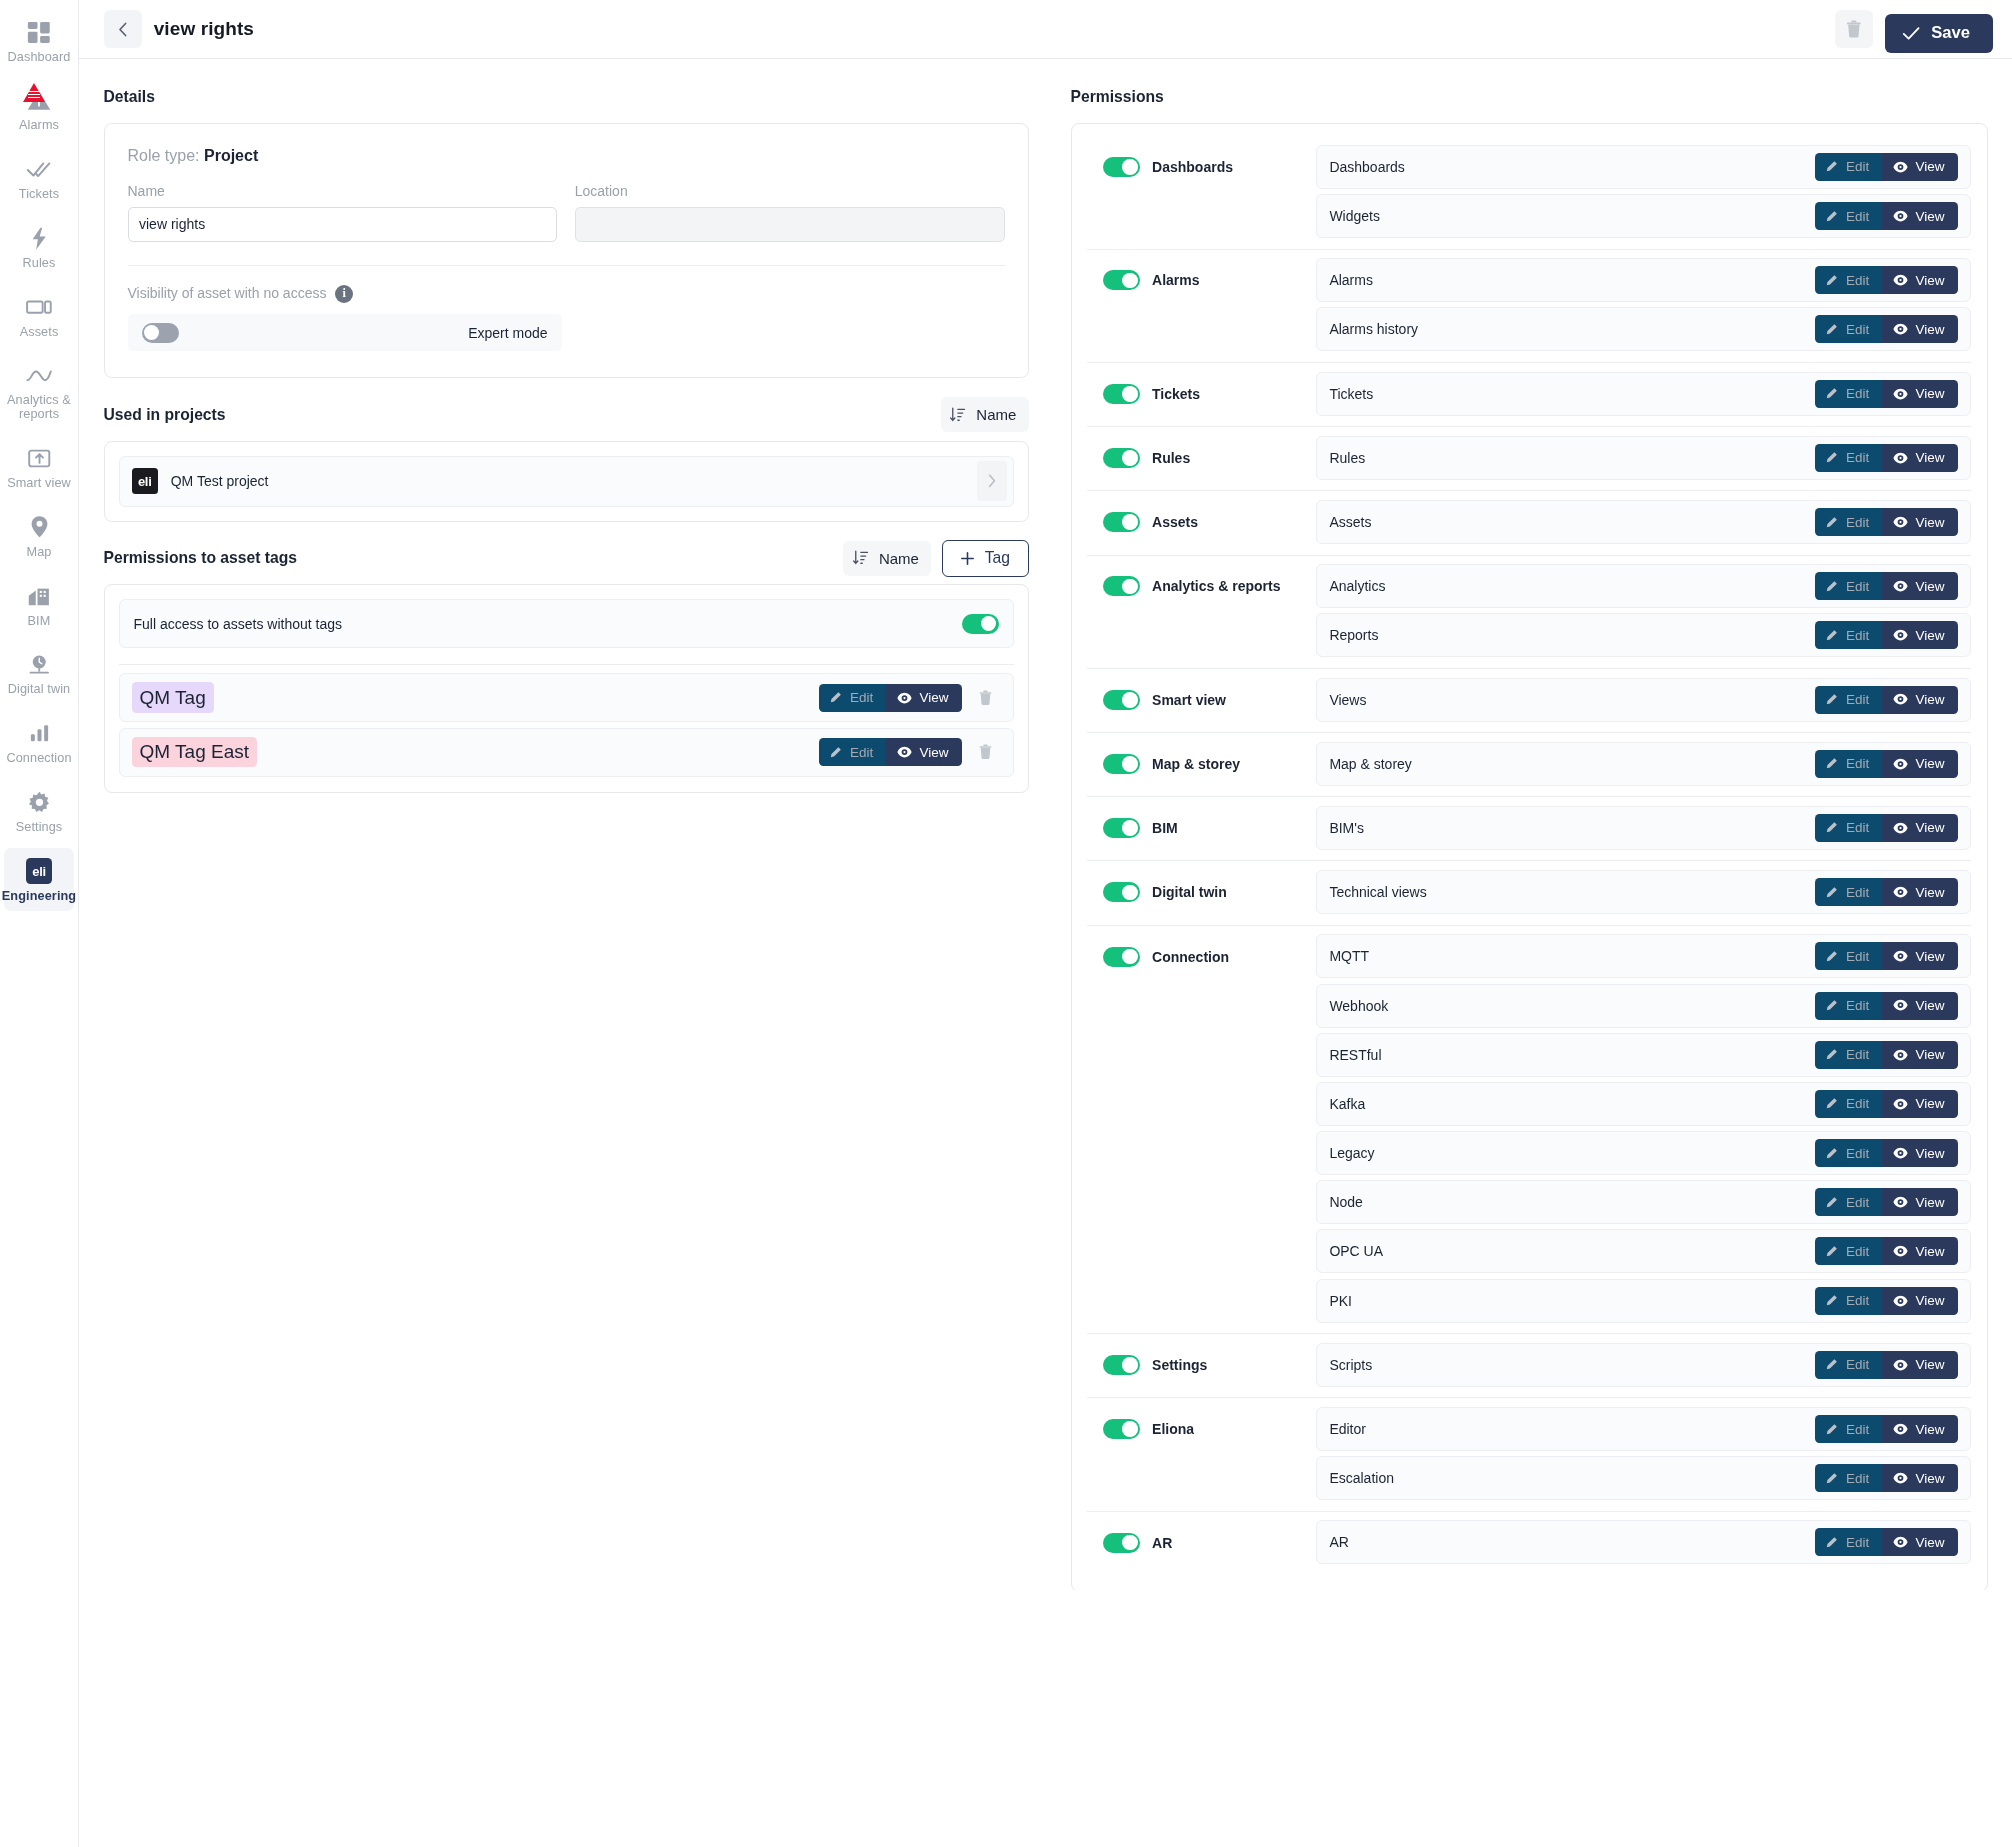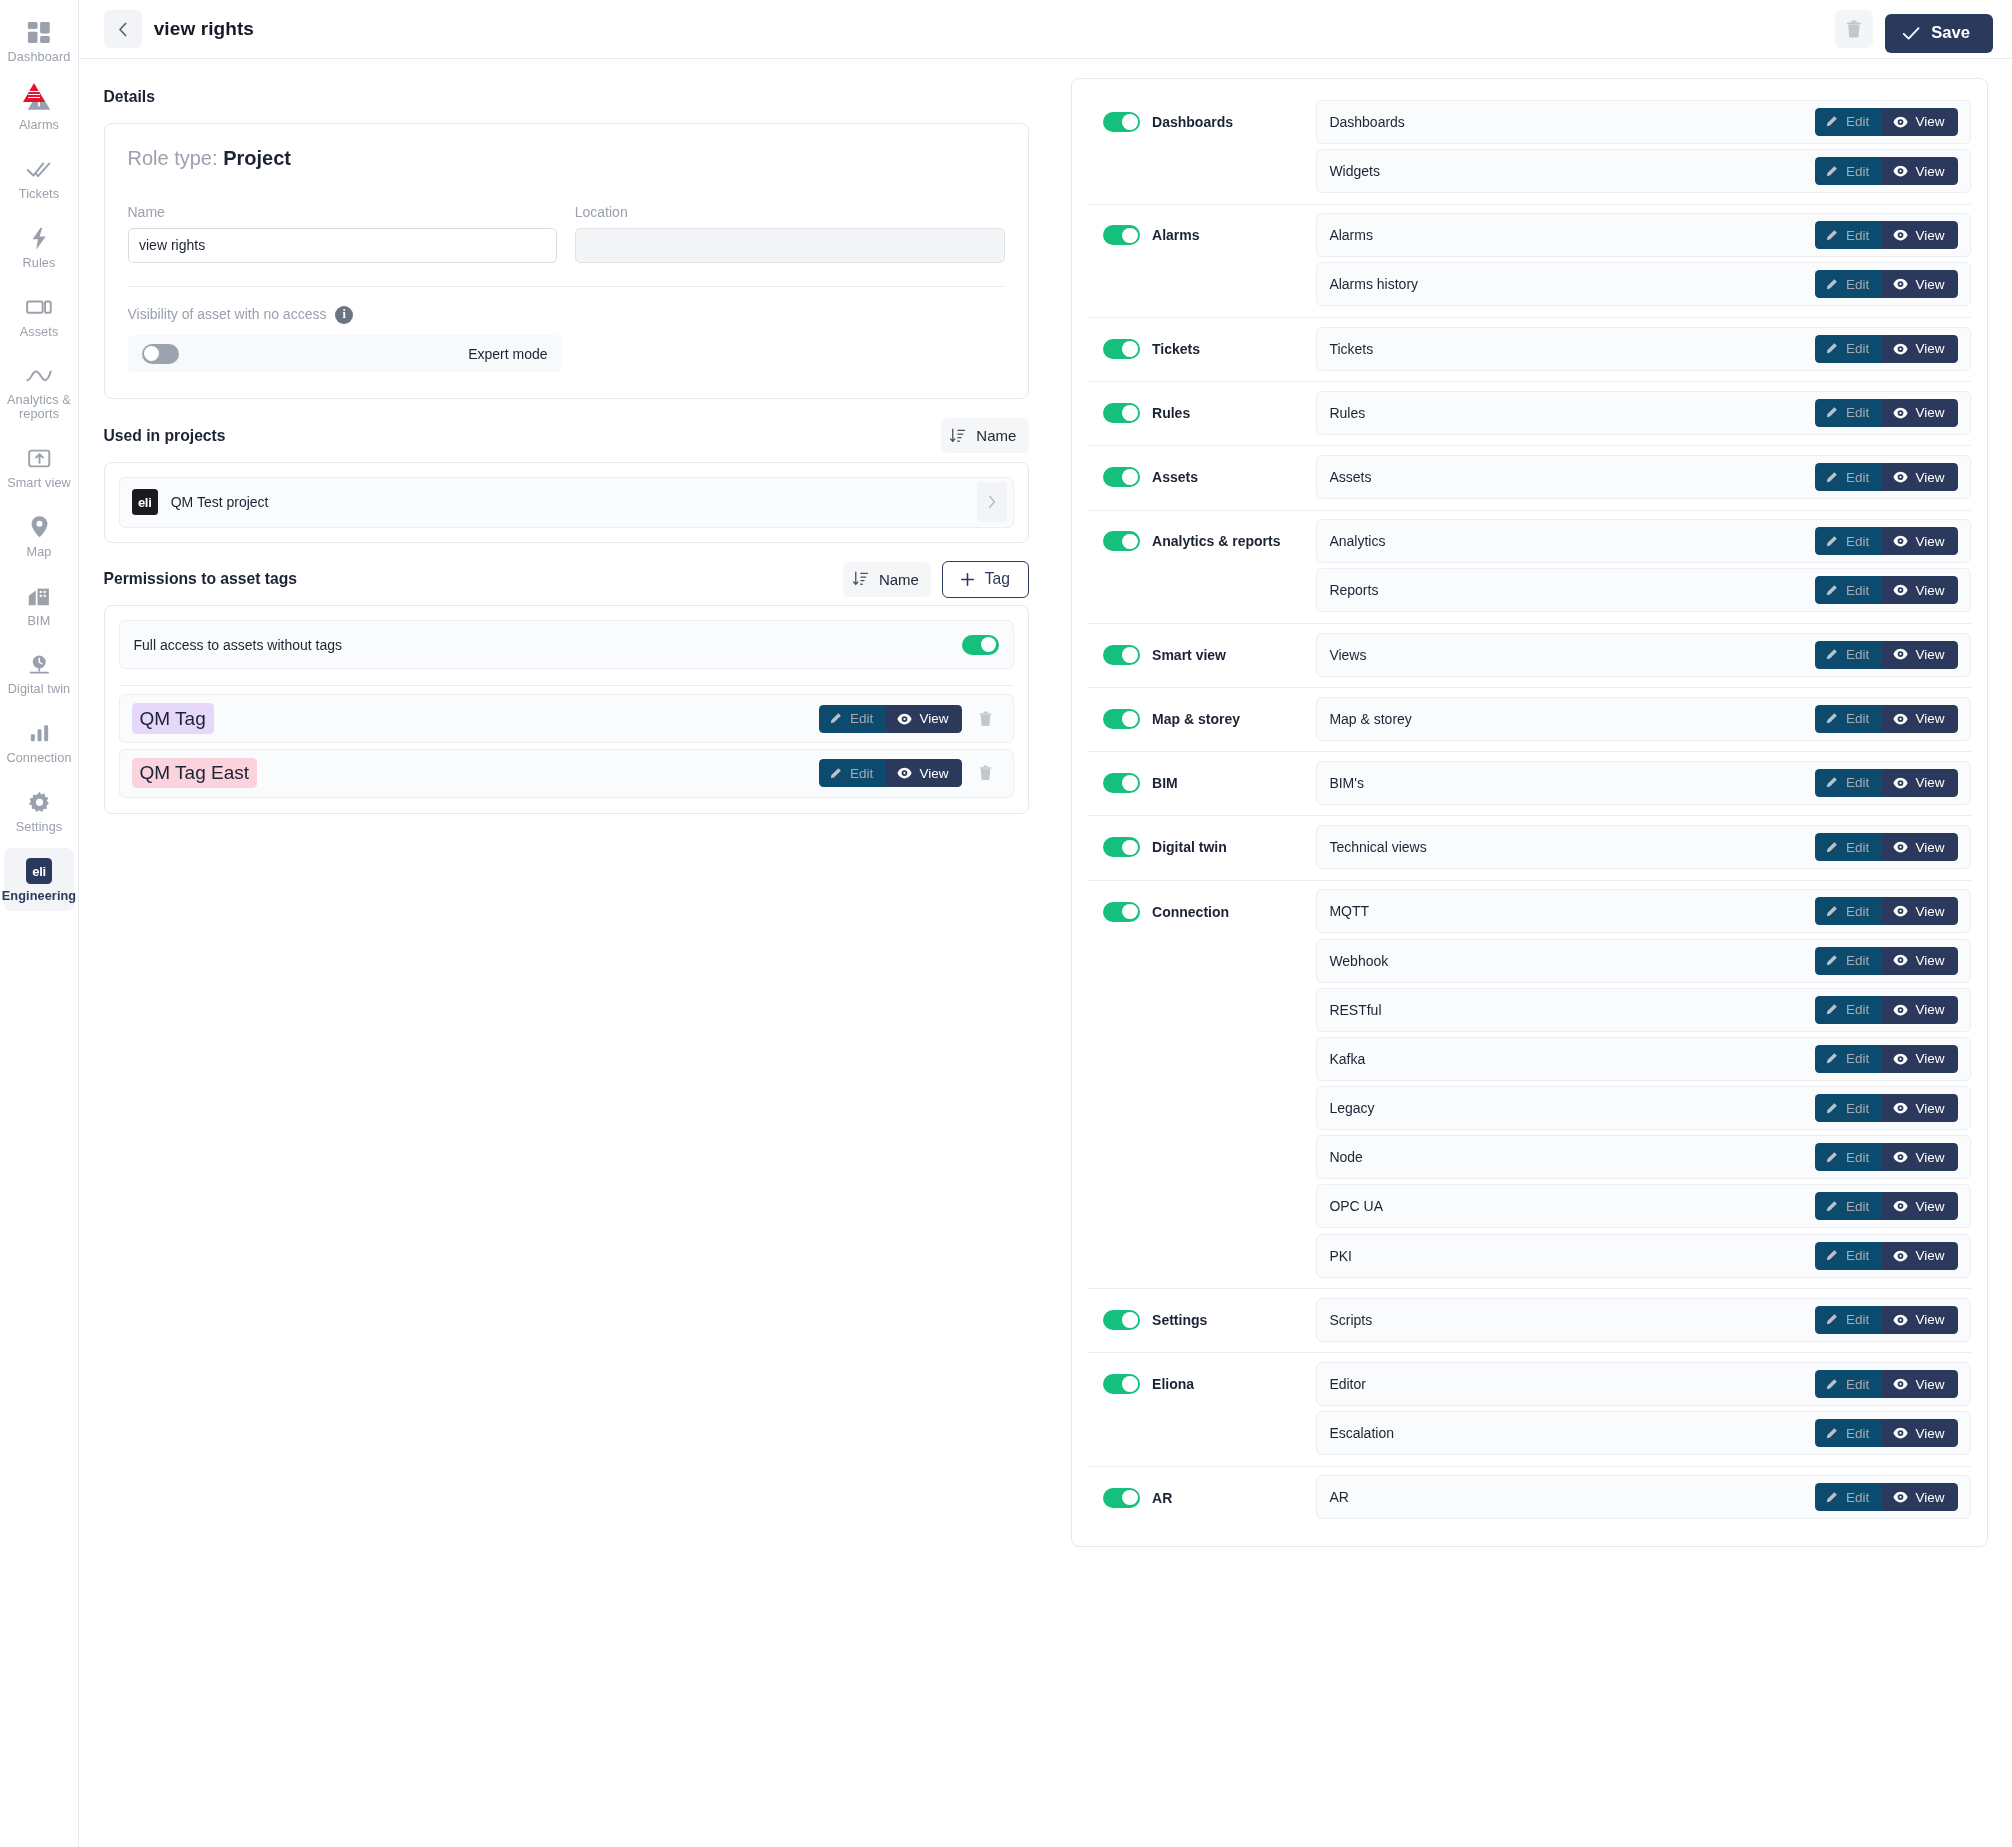--- a/index.html
+++ b/index.html
@@ -83,21 +83,21 @@
     display: flex; align-items: center; min-height: 38px; margin-bottom: 7px;
   }
   .section-title { font-size: 15.7px; font-weight: 700; color: #1b2334; }
   .section-head .spacer { flex: 1 1 auto; }
 
   .card {
     border: 0.9px solid #e6e8ec; border-radius: 7.9px; background: #fff;
   }
   .card-pad { padding: 23px 23px 26px 23px; }
 
-  .role-type { font-size: 20px; color: #9aa1ac; margin-bottom: 34px; }
+  .role-type { font-size: 16px; color: #9aa1ac; margin-bottom: 18px; }
   .role-type b { color: #1b2334; font-weight: 700; }
 
   .field-row { display: flex; gap: 17.5px; }
   .field { flex: 1 1 0; }
   .field-label { font-size: 14px; color: #9aa1ac; margin-bottom: 7.9px; display: block; }
   .input {
     width: 100%; height: 35px; border: 0.9px solid #d9dde3; border-radius: 5.2px;
     background: #fff; padding: 0 10.5px; font-size: 14px; color: #1b2334;
     font-family: "Liberation Sans", sans-serif;
   }
@@ -509,20 +509,23 @@
       <rect x="0.7" y="2.5" width="13.6" height="1.9" rx="0.95" fill="#c2c6cd"></rect>
       <rect x="5" y="0.4" width="5" height="2.1" rx="1" fill="#c2c6cd"></rect>
                   </svg>
                 </span>
               </div>
             </div>
         </div>
       </section>
 
       <section class="col-right">
+        <div class="section-head">
+          <div class="section-title">Permissions</div>
+        </div>
         <div class="perm-card">
           <div id="perm-groups">
               <div class="perm-group">
                 <div class="perm-left">
                   <div class="toggle on">
                     <span class="knob"></span>
                   </div>
      <span class="glabel">Dashboards</span>
                 </div>
                 <div class="perm-right">

